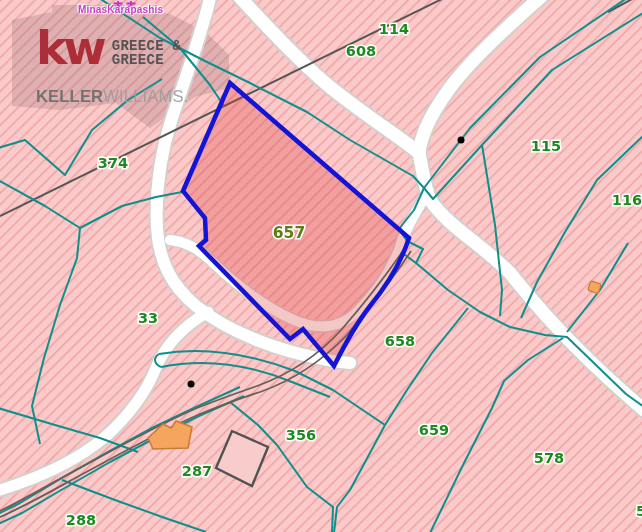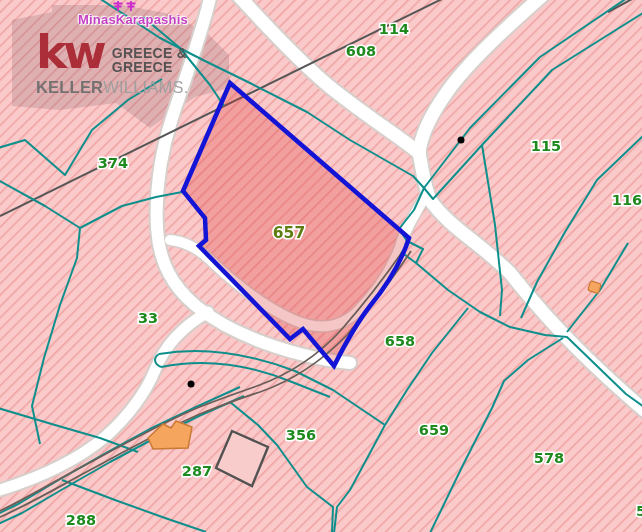--- a/index.html
+++ b/index.html
@@ -10,36 +10,36 @@
   .viewport svg{position:absolute;left:0;top:0;display:block;}
   
   .parcel-label{
     font-family:"DejaVu Sans",sans-serif;font-weight:bold;font-size:14.5px;
     fill:#1e8a1e;stroke:#ffffff;stroke-width:3.2px;paint-order:stroke;
     text-anchor:middle;user-select:none;
   }
   .parcel-label.selected{fill:#5e7c10;font-size:15.5px;}
   
   .agent-name{
-    position:absolute;left:78px;top:12px;color:#c43fc4;
-    font-size:13px;font-weight:bold;letter-spacing:.2px;
+    position:absolute;left:78px;top:4px;color:#c43fc4;
+    font-size:10px;font-weight:bold;letter-spacing:.2px;
     text-shadow:0 0 2px #fff,0 0 2px #fff,1px 1px 1px #fff,-1px -1px 1px #fff;
   }
   
   .kw-logo{position:absolute;left:36px;top:30px;opacity:.92;}
   .kw-top{display:flex;align-items:center;}
   .kw-mark{
     font-family:"DejaVu Sans",sans-serif;font-weight:bold;color:#a8242f;
     font-size:47px;line-height:.78;letter-spacing:-4px;margin-right:9px;
   }
   .kw-region{
-    margin-top:16px;color:#4c4c4c;font-weight:bold;font-size:14px;
-    line-height:1.02;letter-spacing:.3px;font-family:Liberation Sans, sans-serif;
+    margin-top:9px;color:#4c4c4c;font-weight:bold;font-size:14px;
+    line-height:1.02;letter-spacing:.3px;font-family:Liberation Mono, monospace;
   }
-  .kw-brand{margin-top:3px;font-size:16.5px;letter-spacing:.2px;white-space:nowrap;}
+  .kw-brand{margin-top:19px;font-size:16.5px;letter-spacing:.2px;white-space:nowrap;}
   .kw-brand .b{font-weight:bold;color:#6d6d6d;}
   .kw-brand .l{font-weight:normal;color:#9d9d9d;}
 </style>
 </head>
 <body>
 
 <div class="viewport">
 
   <svg class="map-canvas" width="642" height="532" viewBox="0 0 642 532">
     <defs>

